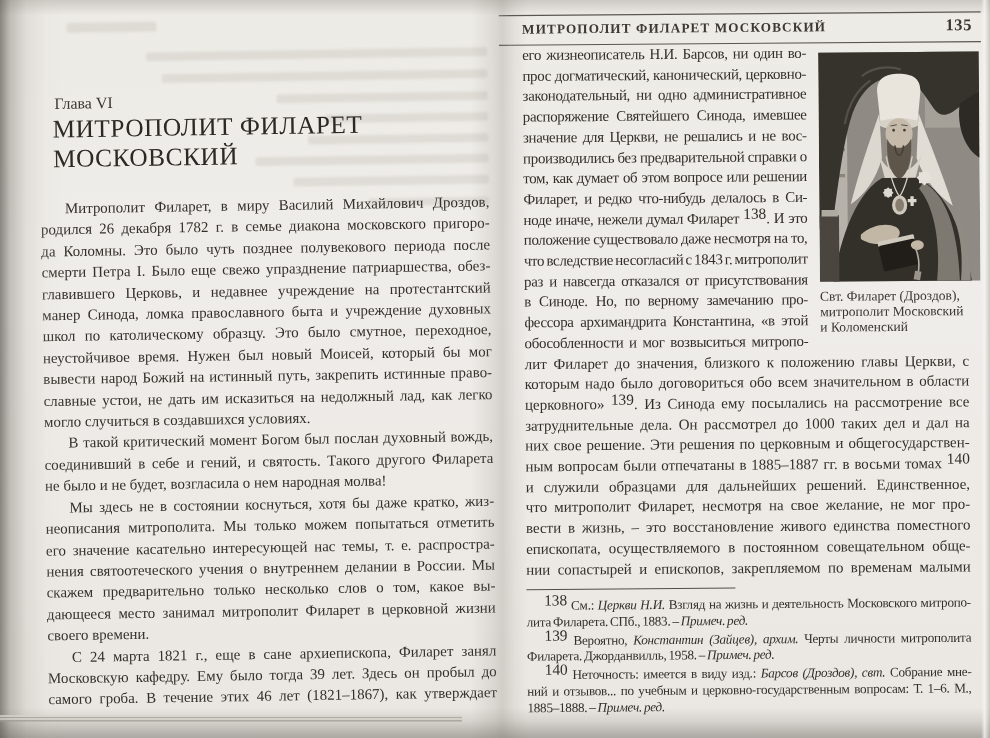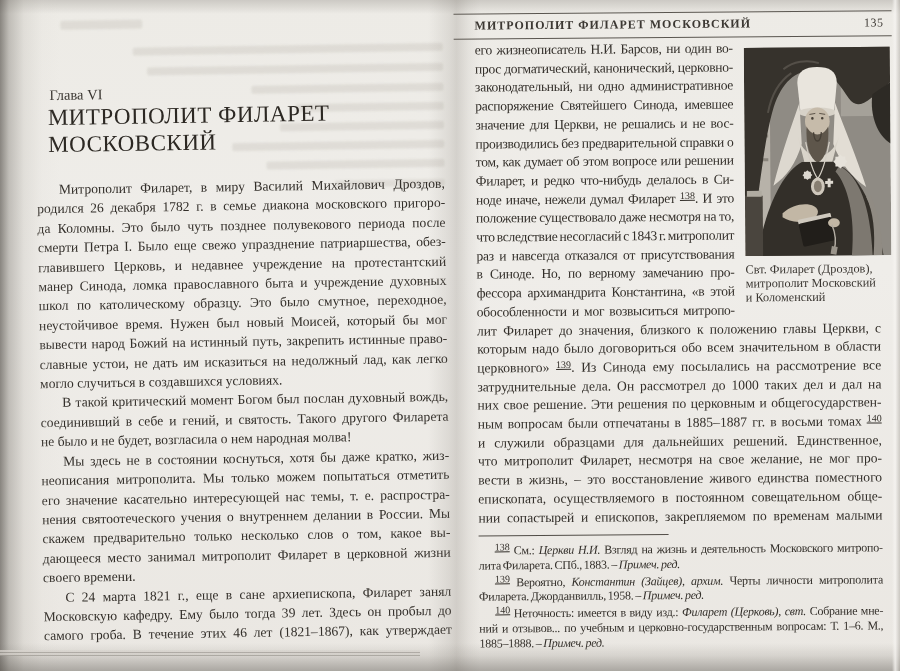--- a/index.html
+++ b/index.html
@@ -11,36 +11,36 @@
   #page-left{left:36px;width:412px;}
   #page-left .page-inner{transform:rotate(-0.9deg);transform-origin:50% 50%;}
   #page-right{left:455px;width:445px;}
   #page-right .page-inner{transform:rotate(-0.45deg);transform-origin:50% 40%;}
 
   
   .tline{text-align:justify;text-align-last:justify;}
   .tline.last{text-align-last:left;}
   .tline.indent{text-indent:22px;}
   .tline.narrow{margin-right:146px;letter-spacing:-0.3px;word-spacing:-1.5px;}
-  sup{font-size:10px;line-height:0;vertical-align:4px;letter-spacing:0;text-decoration:underline;}
+  sup{font-size:14px;line-height:0;vertical-align:4px;letter-spacing:0;}
 
   
   .chapter-label{position:absolute;top:84px;left:16px;font-size:14.5px;color:#3a3631;}
   .chapter-title{position:absolute;top:101px;left:14px;font-size:23px;line-height:27px;
                  letter-spacing:.5px;color:#2c2823;}
   .lp-body{position:absolute;top:177px;left:2px;width:408px;font-size:13.6px;line-height:19.4px;}
   .lp-body .para{margin:0;}
 
   
   .rp-header{position:absolute;top:12px;left:0;width:438px;
              border-top:1.4px solid #59554f;border-bottom:1.4px solid #59554f;
              padding:4px 8px 5px 21px;box-sizing:border-box;
              display:flex;justify-content:space-between;align-items:baseline;
              font-size:12px;font-weight:bold;letter-spacing:1px;color:#3c3833;}
-  .rp-pagenum{font-weight:normal;letter-spacing:.5px;font-size:12px;}
+  .rp-pagenum{font-weight:bold;letter-spacing:.5px;font-size:15px;}
   .rp-body{position:absolute;top:40px;left:21px;width:404px;font-size:13.6px;line-height:18.7px;}
   .rp-photo{position:absolute;top:47px;left:290px;width:146px;height:211px;}
   .rp-photo svg{display:block;}
   .rp-caption{position:absolute;top:263px;left:290px;width:152px;
               font-size:12.3px;line-height:14px;color:#3a3631;}
   .rp-caption .tline{text-align:left;text-align-last:auto;}
   .rp-foot{position:absolute;top:534px;left:21px;width:404px;font-size:12px;line-height:14.8px;
            letter-spacing:-0.25px;word-spacing:-1px;}
   .fn-rule{width:190px;border:0;border-top:1.2px solid #514d47;margin:0 0 7px 0;}
   .fn{margin:0 0 2px 0;}
@@ -221,21 +221,21 @@
         <hr class="fn-rule">
         <div class="fn">
             <div class="tline indent"><sup>138</sup> См.: <i>Церкви Н.И.</i> Взгляд на жизнь и деятельность Московского митропо-</div>
             <div class="tline last">лита Филарета. СПб., 1883. – <i>Примеч. ред.</i></div>
           </div>
         <div class="fn">
             <div class="tline indent"><sup>139</sup> Вероятно, <i>Константин (Зайцев), архим.</i> Черты личности митрополита</div>
             <div class="tline last">Филарета. Джорданвилль, 1958. – <i>Примеч. ред.</i></div>
           </div>
         <div class="fn">
-            <div class="tline indent"><sup>140</sup> Неточность: имеется в виду изд.: <i>Филарет (Церковь), свт.</i> Собрание мне-</div>
+            <div class="tline indent"><sup>140</sup> Неточность: имеется в виду изд.: <i>Барсов (Дроздов), свт.</i> Собрание мне-</div>
             <div class="tline">ний и отзывов... по учебным и церковно-государственным вопросам: Т. 1–6. М.,</div>
             <div class="tline last">1885–1888. – <i>Примеч. ред.</i></div>
           </div>
       </div>
     </div>
   </div>
 
   <div class="overlay gutter"></div>
   <div class="overlay edge-top"></div>
   <div class="overlay edge-left"></div>

